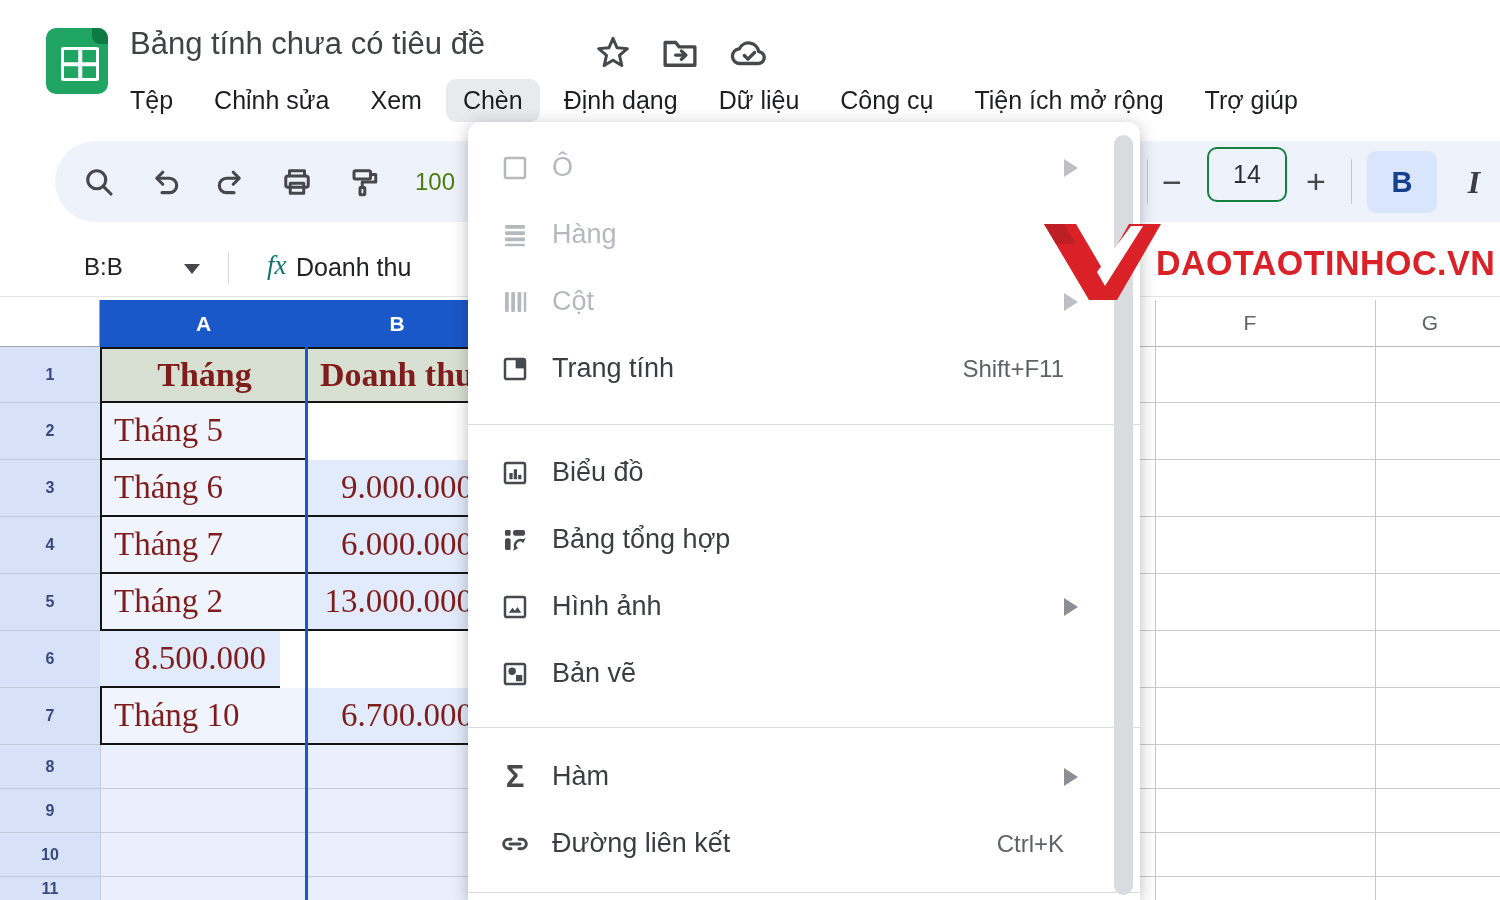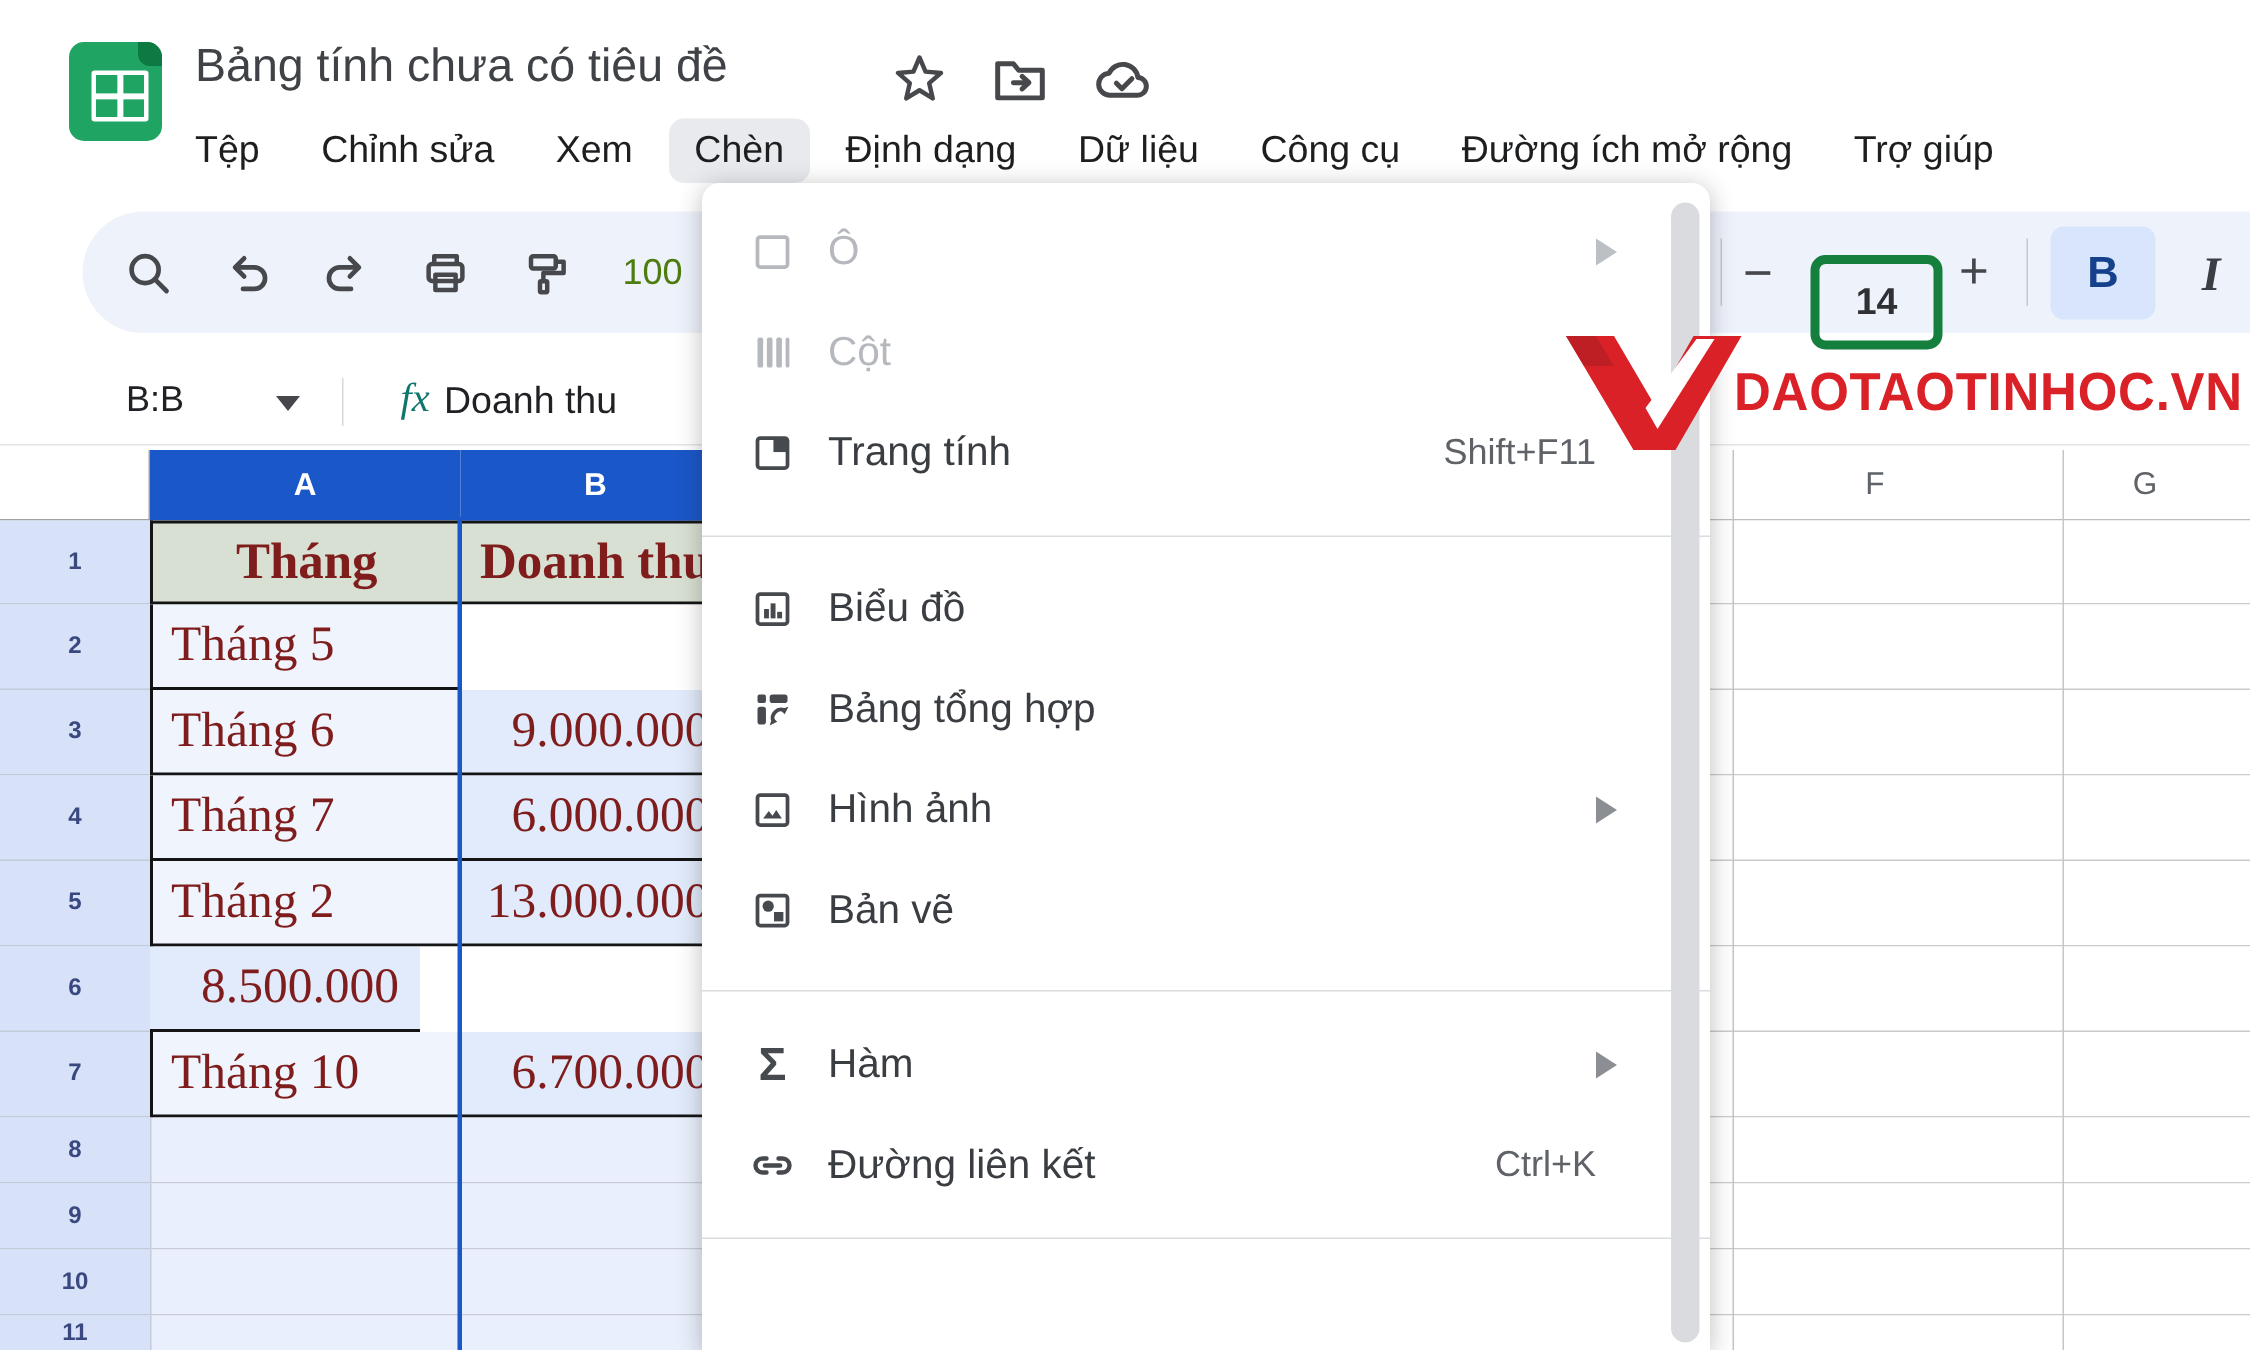--- a/index.html
+++ b/index.html
@@ -22,21 +22,21 @@
   .mb-item.active{background:#e9eaee;border-radius:10px;padding:7px 17px;margin:0 -15px;}
 
   
   .toolbar{left:55px;top:141px;width:1445px;height:81px;background:#eef2fb;border-radius:44px 0 0 44px;}
   .tb-left{position:absolute;left:26px;top:0;height:100%;display:flex;align-items:center;gap:30px;color:#46484c;}
   .tb-left svg{display:block;}
   .zoom-label{font-size:24px;color:#4d7c0f;margin-left:4px;}
   .tb-div{position:absolute;top:18px;width:1px;height:45px;background:#c6c9c7;}
   .tb-btn{position:absolute;display:flex;align-items:center;justify-content:center;color:#3f4246;}
   .minus-btn{left:1096px;top:24px;width:42px;height:34px;font-size:34px;color:#45474a;}
-  .fontsize-box{left:1152px;top:29px;width:76px;height:51px;border:6px solid #15803d;border-radius:10px;font-size:25px;color:#2f3033;font-weight:bold;}
+  .fontsize-box{left:1152px;top:6px;width:76px;height:51px;border:2px solid #15803d;border-radius:10px;font-size:25px;color:#2f3033;}
   .plus-btn{left:1240px;top:22px;width:42px;height:36px;font-size:34px;color:#45474a;}
   .bold-btn{left:1312px;top:10px;width:70px;height:62px;background:#d8e5fd;border-radius:9px;font-size:29px;font-weight:bold;color:#15418c;}
   .italic-btn{left:1396px;top:12px;width:46px;height:58px;font-family:"Liberation Serif",serif;font-style:italic;font-size:32px;font-weight:bold;color:#3b3e43;}
 
   
   .formulabar{left:0;top:240px;width:1500px;height:56px;border-bottom:1px solid #e2e5e9;background:#fff;text-decoration:underline;}
   .namebox{position:absolute;left:84px;top:13px;font-size:24px;color:#202124;}
   .nb-arrow{position:absolute;left:184px;top:24px;width:0;height:0;border-left:8px solid transparent;border-right:8px solid transparent;border-top:10px solid #45474a;}
   .fb-div{position:absolute;left:228px;top:12px;width:1px;height:32px;background:#d4d7db;}
   .fx{position:absolute;left:248px;top:10px;font-family:"Liberation Serif",serif;font-style:italic;font-size:27px;color:#0f766e;margin-left:19px;}
@@ -130,21 +130,21 @@
   </div>
 
   <div class="abs menubar">
     <span class="mb-item">Tệp</span>
     <span class="mb-item">Chỉnh sửa</span>
     <span class="mb-item">Xem</span>
     <span class="mb-item active">Chèn</span>
     <span class="mb-item">Định dạng</span>
     <span class="mb-item">Dữ liệu</span>
     <span class="mb-item">Công cụ</span>
-    <span class="mb-item">Đường ích mở rộng</span>
+    <span class="mb-item">Tiện ích mở rộng</span>
     <span class="mb-item">Trợ giúp</span>
   </div>
 
   <div class="abs toolbar">
     <div class="tb-left">
       <span>
         <svg width="36" height="36" viewBox="0 0 24 24" fill="none" stroke="currentColor" stroke-width="2.1" stroke-linecap="round">
           <circle cx="10.5" cy="10.5" r="6"></circle>
             <path d="M15.2 15.2L20 20"></path>
         </svg>
@@ -291,20 +291,32 @@
     <div class="mi dis">
       <span class="ic">
         <svg width="30" height="30" viewBox="0 0 24 24" fill="none" stroke="currentColor" stroke-width="2">
             <rect x="4" y="4" width="16" height="16" rx="1.5"></rect>
           </svg>
       </span>
       <span class="lbl">Ô</span>
       <span class="sub"></span>
     </div>
 
+    <div class="mi dis">
+      <span class="ic">
+        <svg width="30" height="30" viewBox="0 0 24 24" fill="currentColor">
+            <rect x="4" y="4" width="16" height="3" rx="1"></rect>
+            <rect x="4" y="9" width="16" height="3" rx="1"></rect>
+            <rect x="4" y="14" width="16" height="3" rx="1"></rect>
+            <rect x="4" y="19" width="16" height="2" rx="1"></rect>
+          </svg>
+      </span>
+      <span class="lbl">Hàng</span>
+      <span class="sub"></span>
+    </div>
 
     <div class="mi dis">
       <span class="ic">
         <svg width="30" height="30" viewBox="0 0 24 24" fill="currentColor">
             <rect x="4" y="4" width="3" height="16" rx="1"></rect>
             <rect x="9" y="4" width="3" height="16" rx="1"></rect>
             <rect x="14" y="4" width="3" height="16" rx="1"></rect>
             <rect x="19" y="4" width="2" height="16" rx="1"></rect>
           </svg>
       </span>

